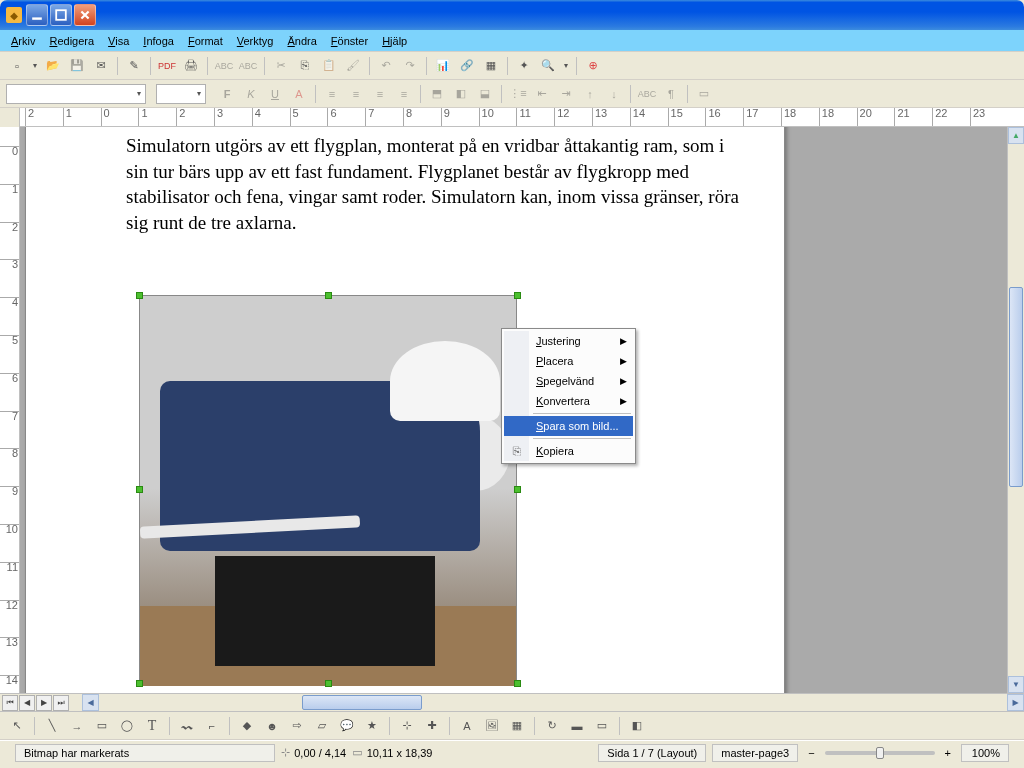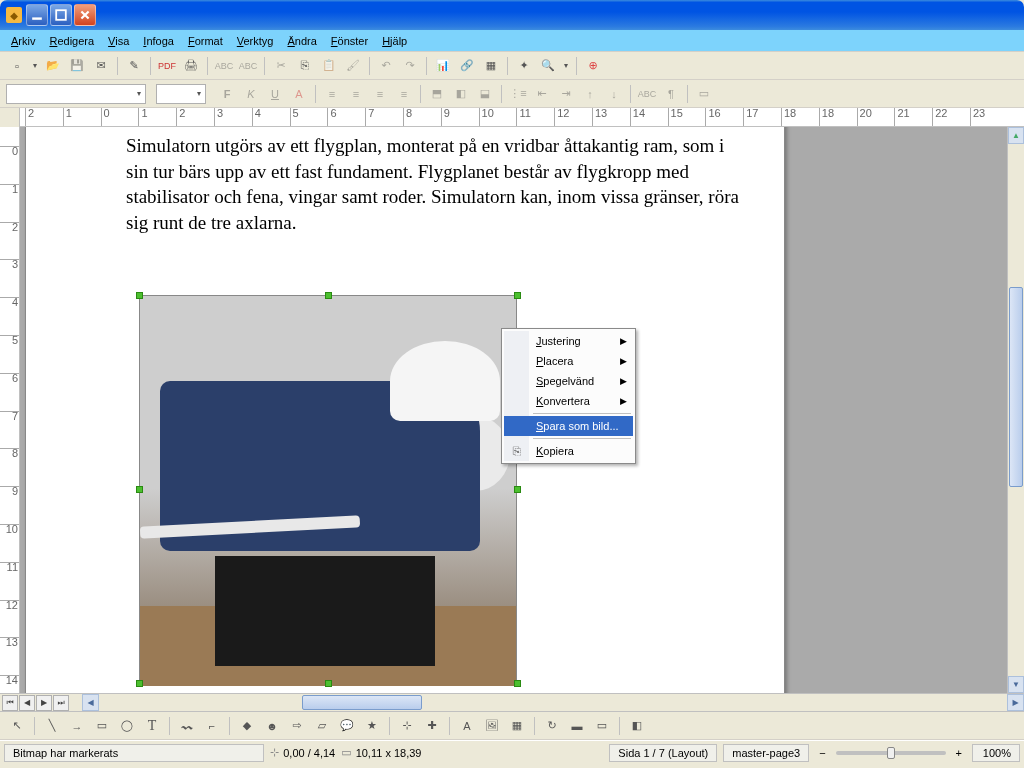--- a/index.html
+++ b/index.html
@@ -58,21 +58,21 @@
 .navbtn { width:16px; height:16px; border:1px solid #b0b0b0; background:#f0f0f0; display:flex; align-items:center; justify-content:center; font-size:8px; color:#444; margin-right:1px; }
 .tab { padding:1px 10px; background:#f4f4f4; border:1px solid #aaa; border-bottom:none; margin-right:1px; font-size:11px; }
 .tab.active { background:#fff; font-weight:bold; }
 .hscroll { flex:1; position:relative; height:17px; background:#ece9d8; }
 .hscroll .thumb { position:absolute; top:1px; bottom:1px; left:220px; width:120px; background:linear-gradient(to bottom,#dce6f6,#b9cdec); border:1px solid #7a9ccc; border-radius:2px; }
 .hscroll .arrow { position:absolute; top:0; bottom:0; width:17px; background:#d8e2f0; border:1px solid #acc0dc; display:flex; align-items:center; justify-content:center; font-size:8px; color:#4a6a9a; }
 .hscroll .arrow.l { left:0; } .hscroll .arrow.r { right:0; }
 
 
 .dtoolbar { height:28px; background:#ece9d8; display:flex; align-items:center; padding:0 6px; gap:3px; border-bottom:1px solid #d4d0c8; }
-.statusbar { height:24px; background:#ece9d8; display:flex; align-items:center; padding:0 4px; gap:6px; border-top:1px solid #fff; }
+.statusbar { height:24px; background:#ece9d8; display:flex; align-items:center; padding:0 15px; gap:6px; border-top:1px solid #fff; }
 .status-cell { padding:1px 8px; border:1px solid #c0c0c0; background:#f0f0ea; font-size:11px; height:18px; display:flex; align-items:center; }
 .status-cell.wide { flex:0 0 auto; }
 .zoom-slider { width:110px; height:4px; background:#c0c0c0; position:relative; border-radius:2px; }
 .zoom-slider .knob { position:absolute; left:50%; top:-4px; width:8px; height:12px; background:#f0f0f0; border:1px solid #888; border-radius:2px; transform:translateX(-50%); }
 
 
 .ctxmenu { position:absolute; left:501px; top:328px; width:135px; background:#fcfcfc; border:1px solid #8a8a8a; box-shadow:2px 2px 3px rgba(0,0,0,.3); padding:2px; }
 .ctxstrip { position:absolute; left:2px; top:2px; bottom:2px; width:25px; background:#eef0f4; }
 .ctxitem { position:relative; height:20px; display:flex; align-items:center; padding-left:32px; padding-right:16px; font-size:11px; white-space:nowrap; z-index:1; }
 .ctxitem .u { text-decoration:underline; }

